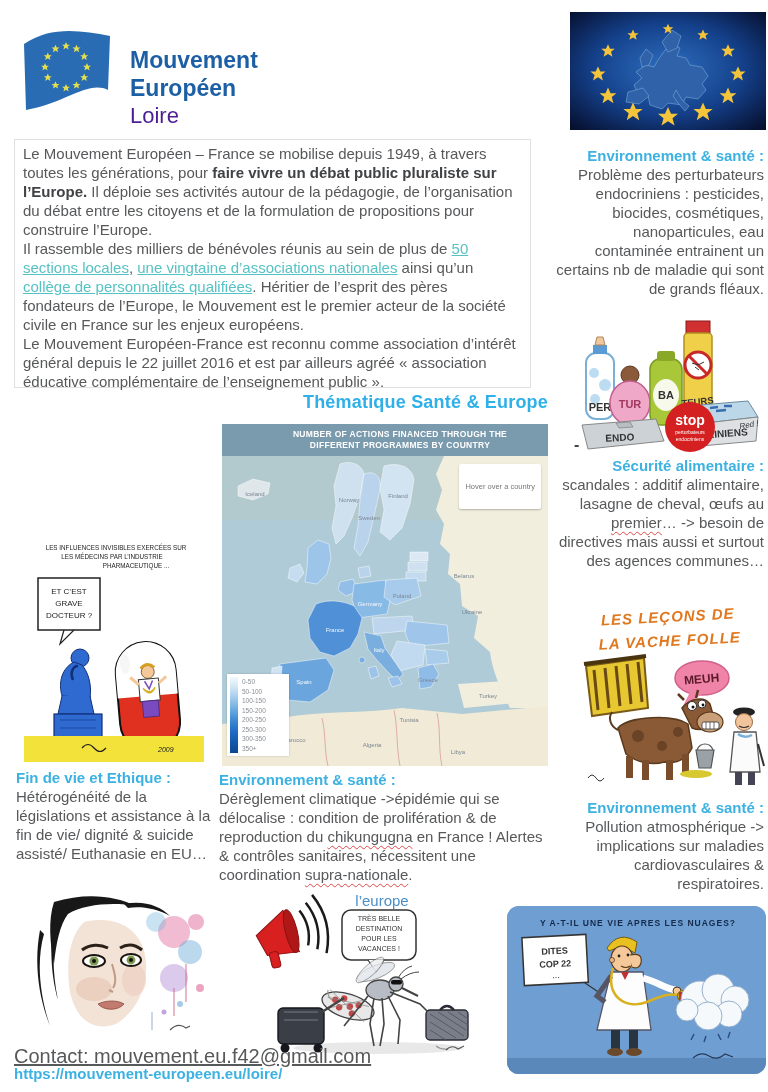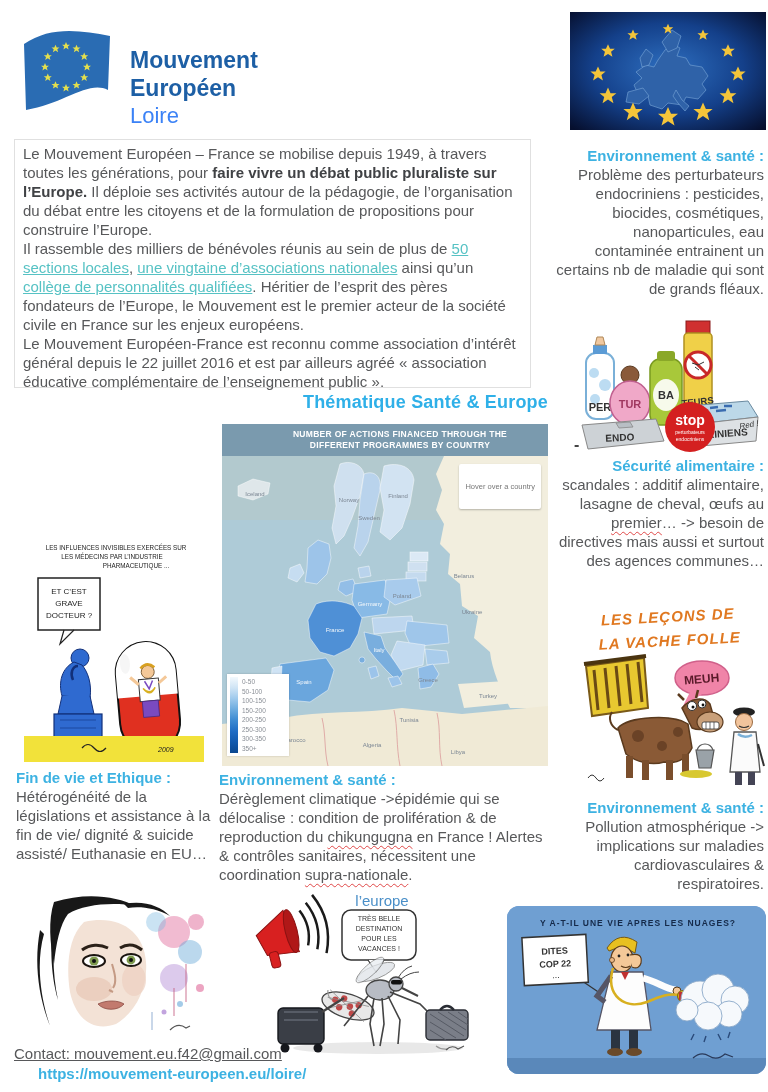--- a/index.html
+++ b/index.html
@@ -4,21 +4,21 @@
 <style>
   * { margin:0; padding:0; box-sizing:border-box; }
   html,body { background:#ffffff; }
   body { font-family:"Liberation Sans", sans-serif; color:#57585a; }
   .page { position:relative; width:768px; height:1092px; background:#ffffff; overflow:hidden; margin:0 auto; }
   .abs { position:absolute; }
 
   
   .logo-text { line-height:28px;margin-left:8px; }
   .logo-line { font-size:23px; font-weight:bold; color:#1d5fa5; }
-  .logo-sub { font-size:22px; font-weight:normal; color:#3b82f6; }
+  .logo-sub { font-size:22px; font-weight:normal; color:#4c1d95; }
 
   
   .intro-box { border:1px solid #e0e0e0; padding:4px 8px 4px 8px; font-size:15px; line-height:19px; color:#57585a; }
   .b { font-weight:bold; color:#404245; }
   .tlink { color:#56c2c4; text-decoration:underline; cursor:pointer; }
 
   
   .sec { font-size:15px; line-height:19px; color:#57585a; }
   .sec-h { color:#3db2e2; font-weight:bold; }
   .ra { text-align:right; }
@@ -31,21 +31,21 @@
   .map-header { height:32px; background:#7a9aae; color:#ffffff; font-size:8.5px; font-weight:bold; text-align:center; padding:5px 30px 0 60px; letter-spacing:.3px; line-height:11px; }
   .map-canvas { position:absolute; left:0; top:32px; width:326px; height:310px; }
   .map-tooltip { position:absolute; right:7px; top:40px; background:#ffffff; border-radius:2px; padding:18px 6px; font-size:7.5px; color:#777; box-shadow:0 1px 2px rgba(0,0,0,.25); }
   .map-legend { position:absolute; left:5px; bottom:10px; width:62px; background:#ffffff; padding:3px 3px 3px 3px; display:flex; box-shadow:0 0 2px rgba(0,0,0,.2); }
   .legend-bar { width:8px; height:76px; background:linear-gradient(#f3f9fd,#cfe4f5,#9ec9ec,#6babdf,#3c8ad2,#1f6cc4,#1259ad,#0b478f); margin-right:4px; }
   .legend-labels { display:flex; flex-direction:column; justify-content:space-between; height:76px; }
   .legend-labels div { font-size:6.5px; color:#8a8f96; line-height:9px; }
 
   
   .cartoon { background:#ffffff; }
-  .footer-contact { font-size:15px; color:#57585a; text-decoration:underline; }
+  .footer-contact { font-size:20px; color:#57585a; text-decoration:underline; }
   .footer-url { font-size:15px; font-weight:bold; color:#3db2e2; }
   .dash-mark { font-size:16px; font-weight:bold; color:#444; }
   .clouds-wrap { background:#6f9fd2; border-radius:12px; overflow:hidden; }
 </style>
 </head>
 <body>
 
 <div class="page">
 
   <svg class="abs" style="left:16px; top:20px;" width="100" height="104" viewBox="0 0 100 104">
@@ -511,15 +511,15 @@
             <circle cx="8" cy="18" r="14"></circle>
             <circle cx="-13" cy="12" r="11"></circle>
         </g>
         <path d="M-6,36 l-3,6 M6,38 l-2,6 M18,36 l3,6 M30,34 l-2,6" stroke="#2a4a7a" stroke-width="1.4"></path>
       </g>
       <path d="M186,152 q8,-7 16,-2 q8,5 16,-2 l8,3" stroke="#2a3a5a" stroke-width="1.3" fill="none"></path>
     </svg>
   </div>
 
   <div class="abs footer-contact" style="left:14px; top:1045px;">Contact: mouvement.eu.f42@gmail.com</div>
-  <div class="abs footer-url" style="left:14px; top:1065px;margin-left:24px;">https://mouvement-europeen.eu/loire/</div>
+  <div class="abs footer-url" style="left:14px; top:1065px;">https://mouvement-europeen.eu/loire/</div>
 
 </div>
 
 </body></html>

